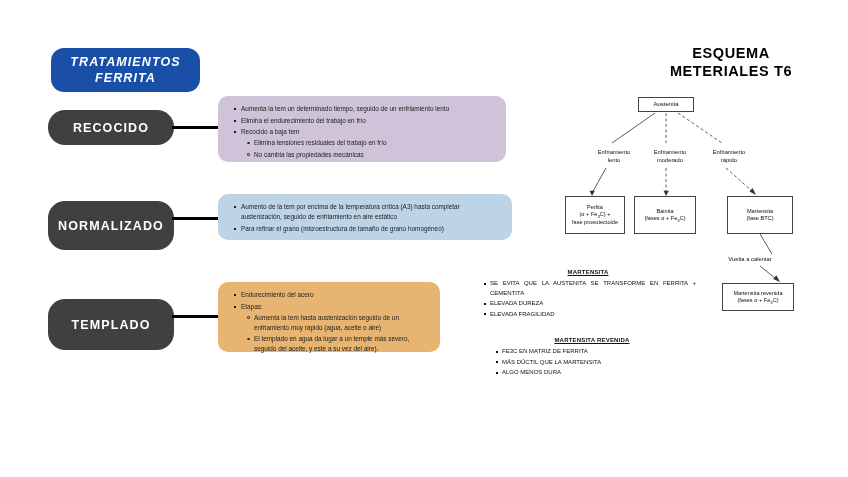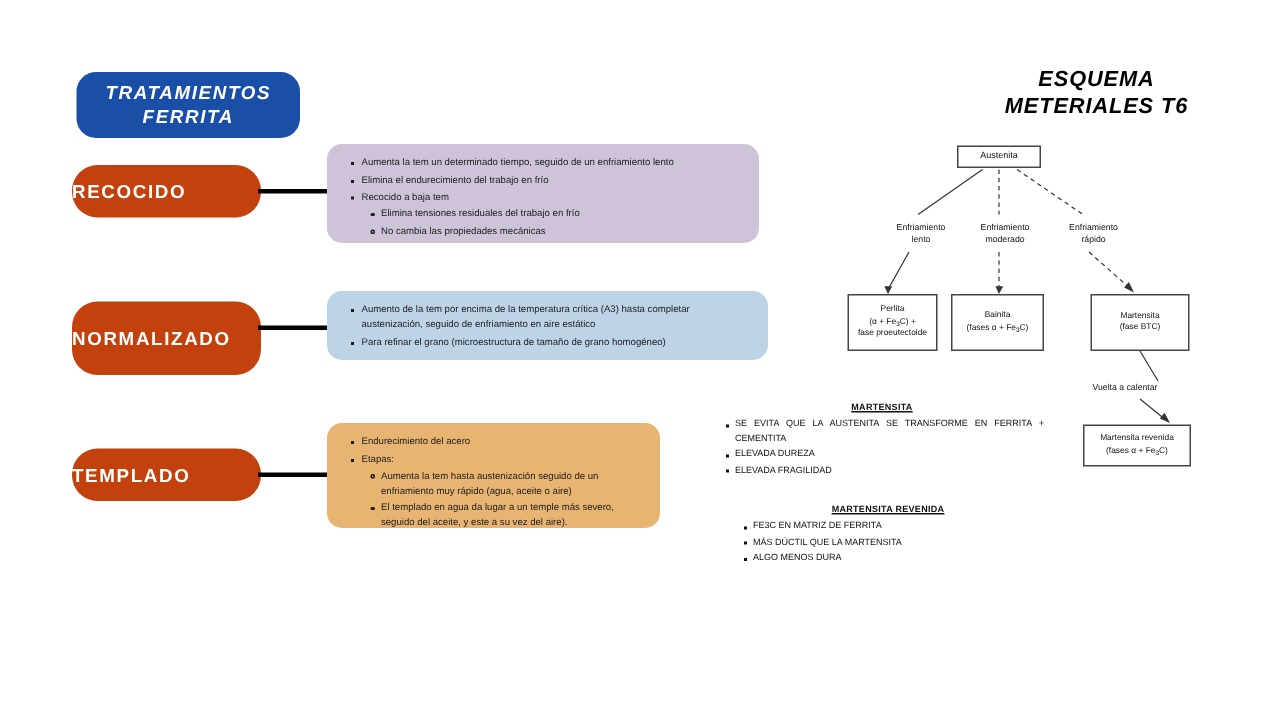--- a/index.html
+++ b/index.html
@@ -14,27 +14,27 @@
 
   
   .title-pill{
     position:absolute;left:51px;top:48px;width:149px;height:44px;
     background:#1a4fa8;border-radius:13px;
     display:flex;flex-direction:column;align-items:center;justify-content:center;
     color:#ffffff;font-weight:bold;font-size:12.5px;letter-spacing:1.1px;
     line-height:16px;text-align:center;font-style:italic;
   }
   .stage-pill{
-    position:absolute;background:#c2410c;border-radius:17px;
-    display:flex;align-items:center;
+    position:absolute;background:#404040;border-radius:17px;
+    display:flex;align-items:center;justify-content:center;
     color:#ffffff;font-weight:bold;letter-spacing:1.1px;
   }
   .pill-recocido{left:48px;top:110px;width:126px;height:35px;font-size:12.5px;}
   .pill-normalizado{left:48px;top:201px;width:126px;height:49px;font-size:12.5px;}
-  .pill-templado{left:48px;top:299px;width:126px;height:35px;font-size:12.5px;}
+  .pill-templado{left:48px;top:299px;width:126px;height:51px;font-size:12.5px;}
 
   .connector{position:absolute;height:3px;background:#000000;}
   .conn-1{left:172px;top:126px;width:48px;}
   .conn-2{left:172px;top:217px;width:48px;}
   .conn-3{left:172px;top:315px;width:48px;}
 
   .info-box{
     position:absolute;border-radius:10px;padding:8px 10px 8px 12px;
     box-sizing:border-box;font-size:6.4px;line-height:10px;color:#1c1c1c;
   }
@@ -53,21 +53,21 @@
   ul.lvl2>li::before{
     content:"";position:absolute;left:-7px;top:3.5px;
     width:2.5px;height:2.5px;border:0.5px solid #1c1c1c;border-radius:50%;
     box-sizing:border-box;background:transparent;
   }
 
   
   .esquema-title{
     position:absolute;left:636px;top:44px;width:190px;
     text-align:center;font-weight:bold;font-size:14.5px;line-height:18px;
-    letter-spacing:0.6px;color:#000000;font-style:italic;
+    letter-spacing:0.6px;color:#000000;
   }
 
   .node{
     position:absolute;border:1px solid #444;background:#ffffff;
     display:flex;flex-direction:column;align-items:center;justify-content:center;
     text-align:center;font-size:5.6px;line-height:7.4px;color:#111;
     box-sizing:border-box;padding:2px 3px;
   }
   .node-austenita{left:638px;top:97px;width:56px;height:15px;font-size:6px;}
   .node-perlita{left:565px;top:196px;width:60px;height:38px;}

